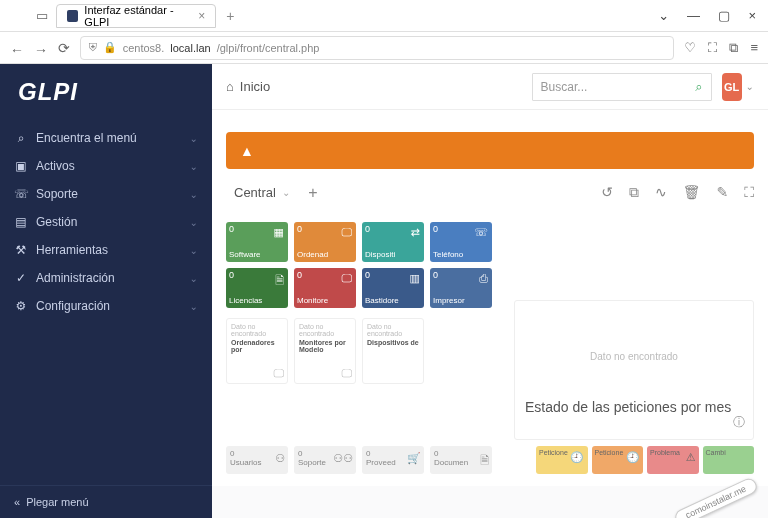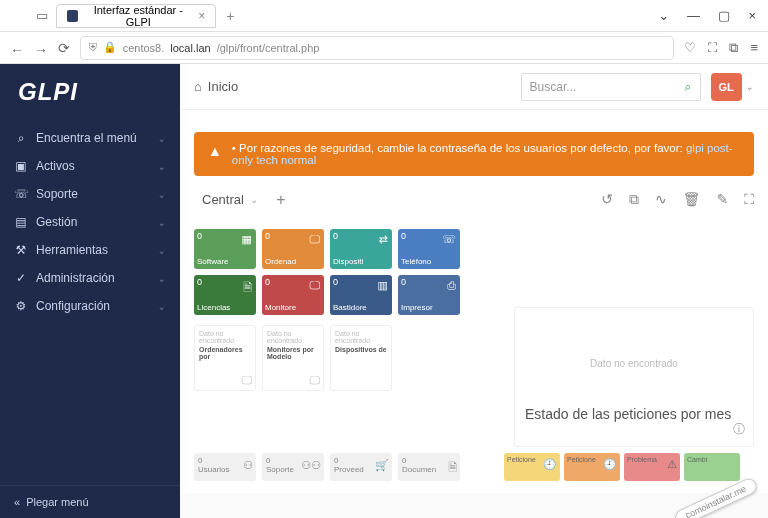--- a/index.html
+++ b/index.html
@@ -2,51 +2,51 @@
 <html><head>
 <meta charset="utf-8">
 <style>
 * { box-sizing: border-box; margin: 0; padding: 0; font-family: -apple-system, BlinkMacSystemFont, "Segoe UI", sans-serif; }
 body { width: 768px; height: 518px; overflow: hidden; background: #f5f5f5; position: relative; }
 
 
 .titlebar { height: 32px; background: #fff; display: flex; align-items: center; border-bottom: 1px solid #e0e0e0; }
 .tab-strip { display: flex; align-items: center; padding-left: 36px; gap: 4px; height: 100%; }
 .tab-strip .history-icon { color: #666; font-size: 13px; margin-right: 4px; }
-.browser-tab { display: flex; align-items: center; gap: 6px; padding: 0 10px; height: 24px; border: 1px solid #d0d0d0; border-radius: 4px 4px 0 0; background: #fff; font-size: 11px; max-width: 160px; text-align: center; }
+.browser-tab { display: flex; align-items: center; gap: 6px; padding: 0 10px; height: 24px; border: 1px solid #d0d0d0; border-radius: 4px 4px 0 0; background: #fff; font-size: 11px; max-width: 160px; }
 .browser-tab .favicon { width: 12px; height: 12px; background: #2f3f64; border-radius: 2px; }
 .browser-tab .close { color: #888; font-size: 12px; }
 .new-tab { color: #888; font-size: 14px; padding: 0 6px; }
 .win-controls { margin-left: auto; display: flex; gap: 18px; padding-right: 12px; color: #444; font-size: 13px; }
 
 .navbar { height: 32px; background: #fff; display: flex; align-items: center; padding: 0 10px; gap: 10px; border-bottom: 1px solid #e0e0e0; }
 .navbar .navbtn { color: #666; font-size: 14px; }
 .urlbar { flex: 1; display: flex; align-items: center; gap: 6px; height: 24px; border: 1px solid #ddd; border-radius: 4px; padding: 0 8px; font-size: 11px; color: #888; }
 .urlbar span { color: #888; }
 .urlbar .domain { color: #333; }
 .right-icons { display: flex; gap: 12px; color: #666; font-size: 13px; }
 
 
 .app { display: flex; height: calc(518px - 64px); }
-.sidebar { width: 180px; background: #1f2a4a; color: #c8d0e6; display: flex; flex-direction: column; }
+.sidebar { width: 212px; background: #1f2a4a; color: #c8d0e6; display: flex; flex-direction: column; }
 .logo { padding: 14px 18px 18px; color: #fff; font-size: 24px; font-weight: 700; letter-spacing: 1px; }
 .logo span { font-style: italic; }
 .menu { list-style: none; flex: 1; }
 .menu li { display: flex; align-items: center; padding: 7px 14px; font-size: 12px; gap: 8px; cursor: pointer; }
 .menu li .mi-icon { width: 14px; text-align: center; font-size: 12px; }
 .menu li .chev { margin-left: auto; font-size: 10px; color: #6a7596; }
 .collapse { padding: 10px 14px; font-size: 11px; display: flex; gap: 6px; align-items: center; border-top: 1px solid #2a3759; }
 
 .main { flex: 1; background: #fafafb; display: flex; flex-direction: column; overflow: hidden; }
 .topbar { height: 46px; display: flex; align-items: center; padding: 0 14px; gap: 10px; background: #fff; border-bottom: 1px solid #eee; }
 .breadcrumb { display: flex; align-items: center; gap: 6px; font-size: 13px; color: #555; }
 .search { margin-left: auto; width: 180px; height: 28px; border: 1px solid #ddd; border-radius: 1px; display: flex; align-items: center; padding: 0 8px; font-size: 12px; color: #999; }
 .search .si { margin-left: auto; color: #4a6; font-size: 13px; }
 .userbtn { display: flex; align-items: center; gap: 4px; }
-.avatar { width: 31px; height: 28px; background: #e56a4e; color: #fff; display: flex; align-items: center; justify-content: center; border-radius: 4px; font-size: 11px; font-weight: 600; }
+.avatar { width: 20px; height: 28px; background: #e56a4e; color: #fff; display: flex; align-items: center; justify-content: center; border-radius: 4px; font-size: 11px; font-weight: 600; }
 
 .content { padding: 12px 14px; overflow: hidden; background: #fff; }
 .tabs { display: flex; border-bottom: 1px solid #e0e0e0; font-size: 12px; }
 .tabs .tab { padding: 6px 12px; color: #777; border: 1px solid transparent; }
 .tabs .tab.active { color: #333; font-weight: 600; border: 1px solid #e0e0e0; border-bottom-color: #fff; border-radius: 4px 4px 0 0; background: #fff; margin-bottom: -1px; }
 
 .alert { margin-top: 10px; background: #e87b1c; color: #fff; padding: 10px 14px; border-radius: 4px; font-size: 11.5px; display: flex; gap: 10px; align-items: flex-start; }
 .alert .warn-icon { font-size: 14px; margin-top: 1px; }
 .alert a { color: #bfe0ff; text-decoration: none; }
 
@@ -194,24 +194,20 @@
       <div class="userbtn">
         <div class="avatar">GL</div>
         <span style="color:#999;font-size:10px">⌄</span>
       </div>
     </div>
 
     <div class="content">
 
       <div class="alert">
         <span class="warn-icon">▲</span>
-        <div>
-          • <span>Por razones de seguridad, cambie la contraseña de los usuarios por defecto, por favor:</span>
-          <a href="#">glpi post-only tech normal</a>
-        </div>
       </div>
 
       <div class="dash-header">
         <div class="dash-select">
           <span>Central</span>
           <span class="chev">⌄</span>
         </div>
         <span class="dash-add">+</span>
         <div class="dash-actions">
           <span>↺</span>

